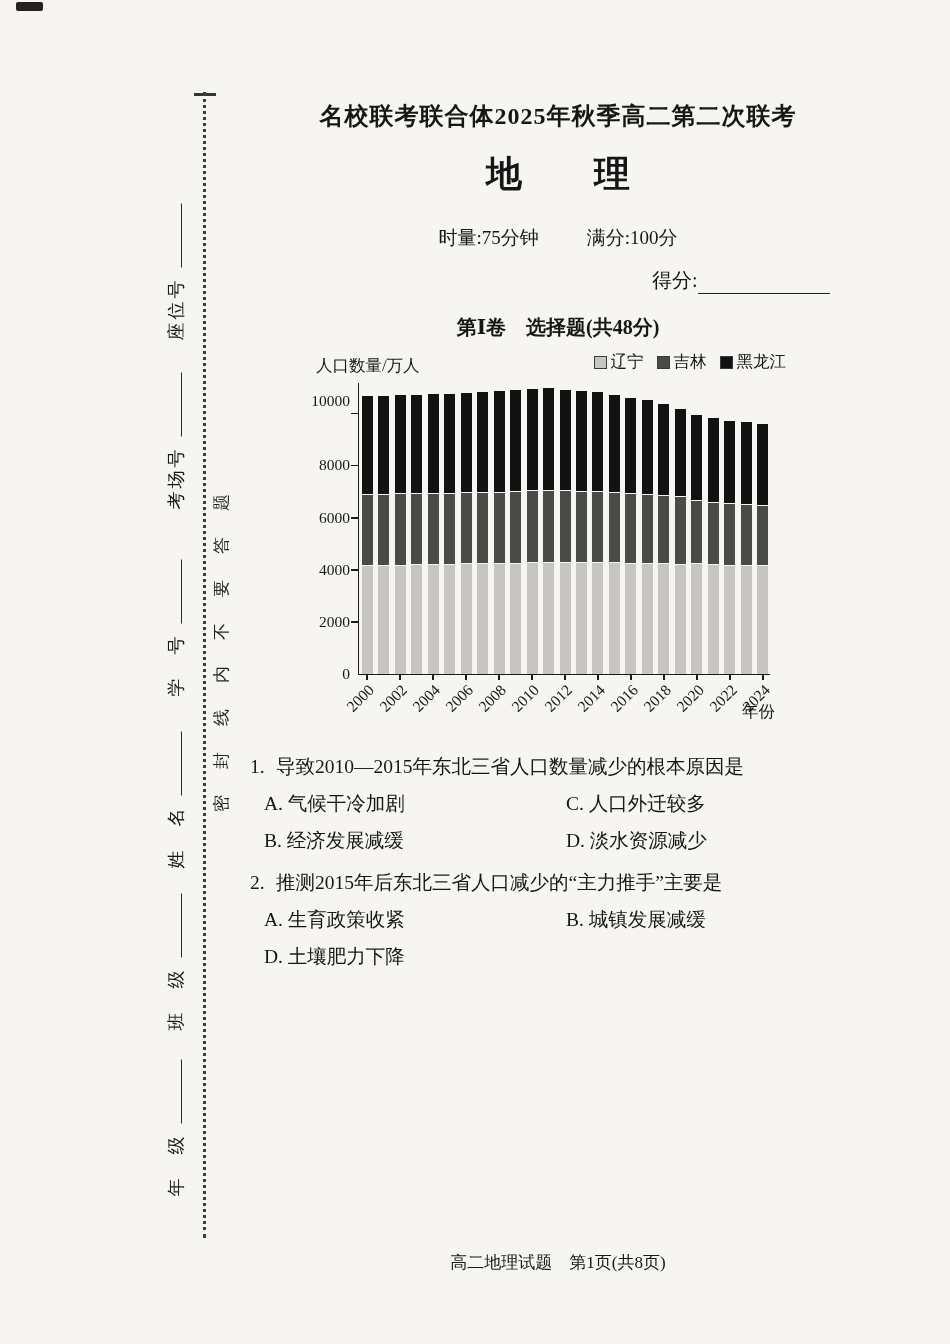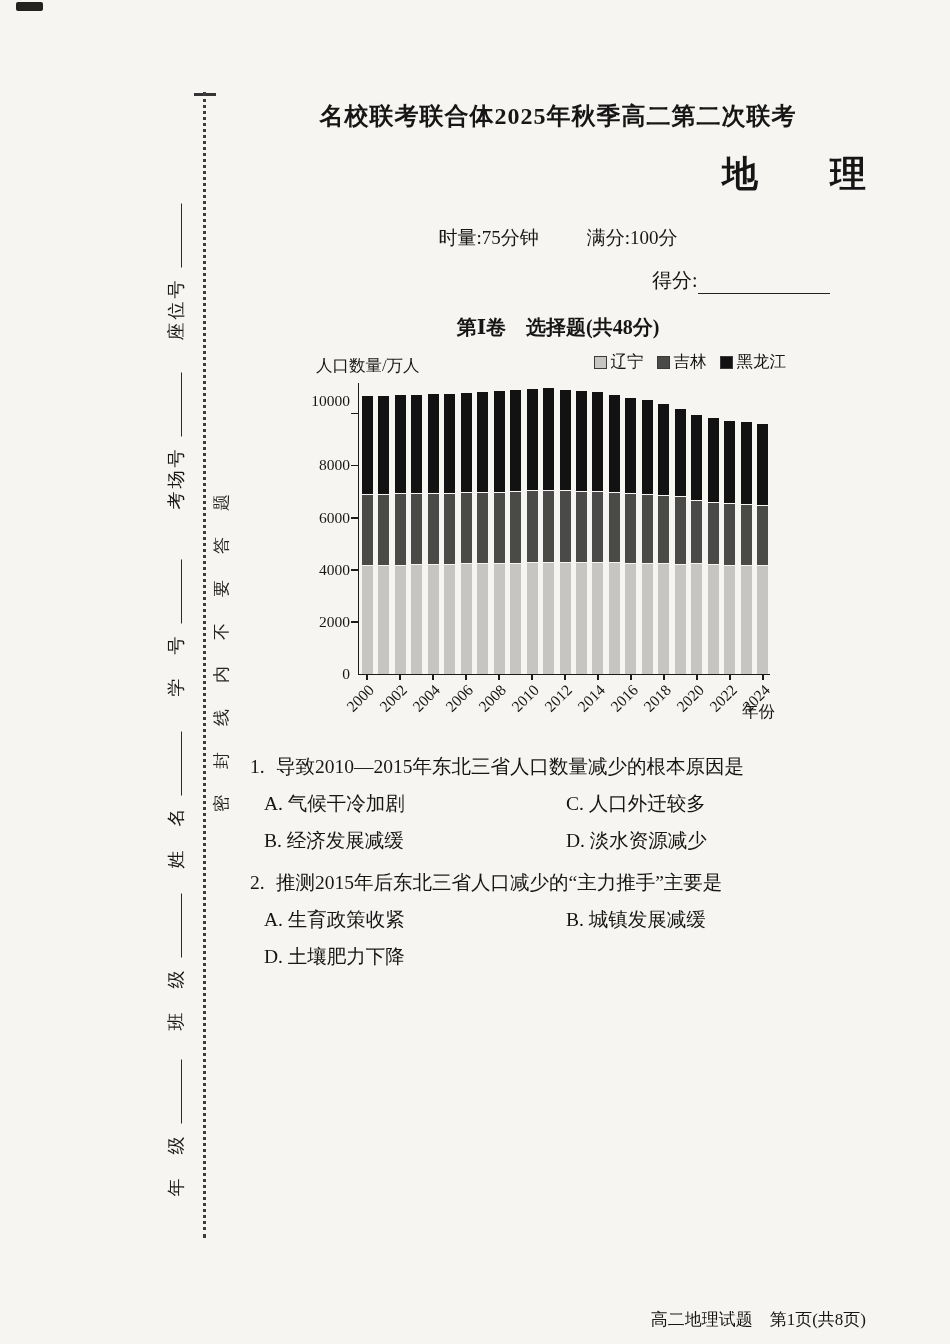--- a/index.html
+++ b/index.html
@@ -17,21 +17,21 @@
     transform: translate(-50%,-50%) rotate(-90deg);
   }
   .side-field .blank { display:inline-block; width:64px; border-bottom:1.6px solid #2a2a2a; margin-left:10px; height:0.9em; }
   .seal-text {
     position:absolute; left:221px; top:640px; white-space:nowrap;
     transform: translate(-50%,-50%) rotate(-90deg);
     font-size:17px; letter-spacing:26px; color:#242424;
   }
   .content { position:absolute; left:250px; top:0; width:616px; }
   .exam-title { margin-top:100px; text-align:center; font-size:24px; font-weight:bold; letter-spacing:1px; }
-  .subject { margin-top:18px; text-align:right; font-size:36px; font-weight:bold; }
+  .subject { margin-top:18px; text-align:center; font-size:36px; font-weight:bold; }
   .meta { margin-top:26px; display:flex; justify-content:center; gap:48px; font-size:19px; }
   .score-line { margin-top:16px; margin-left:402px; font-size:20px; display:flex; align-items:flex-end; }
   .score-blank { display:inline-block; width:132px; border-bottom:1.8px solid #222; height:22px; }
   .part-title { margin-top:20px; text-align:center; font-size:20px; font-weight:bold; }
   .instruction { margin-top:12px; font-size:19px; font-weight:bold; line-height:35px; text-align:justify; }
   .passage { margin-top:4px; font-size:19px; line-height:37px; text-indent:2em; text-align:justify; }
   
   .chart { position:relative; margin-top:6px; margin-left:66px; width:472px; height:396px; }
   .y-axis-title { position:absolute; left:0; top:8px; font-size:16.5px; }
   .legend { position:absolute; right:2px; top:4px; display:flex; gap:13px; align-items:center; font-size:16.5px; }
@@ -50,21 +50,21 @@
     position:absolute; top:298px; width:52px; text-align:right; font-size:15.5px;
     transform-origin:100% 0; transform:rotate(-45deg); white-space:nowrap;
   }
   .xmark { position:absolute; top:292px; width:1.6px; height:5px; background:#1c1c1c; }
   .x-title { position:absolute; left:426px; top:354px; font-size:16.5px; }
   
   .question { margin-top:6px; }
   .q-stem { font-size:19.5px; line-height:36px; display:flex; }
   .q-num { width:26px; flex:none; }
   .q-options { display:grid; grid-template-columns:302px auto; padding-left:14px; font-size:19.5px; line-height:37px; }
-  .footer { position:absolute; left:250px; width:616px; top:1308px; text-align:right; font-size:17px; }
+  .footer { position:absolute; left:250px; width:616px; top:1251px; text-align:center; font-size:17px; }
 </style>
 </head>
 <body>
 
 <div class="page">
   <div class="scan-mark"></div>
   <div class="seal-dash"></div>
   <div class="seal-dotted"></div>
   <div id="seal-fields">
       <div class="side-field" style="left: 176px; top: 272px;"><span>座位号</span><span class="blank"></span></div>

